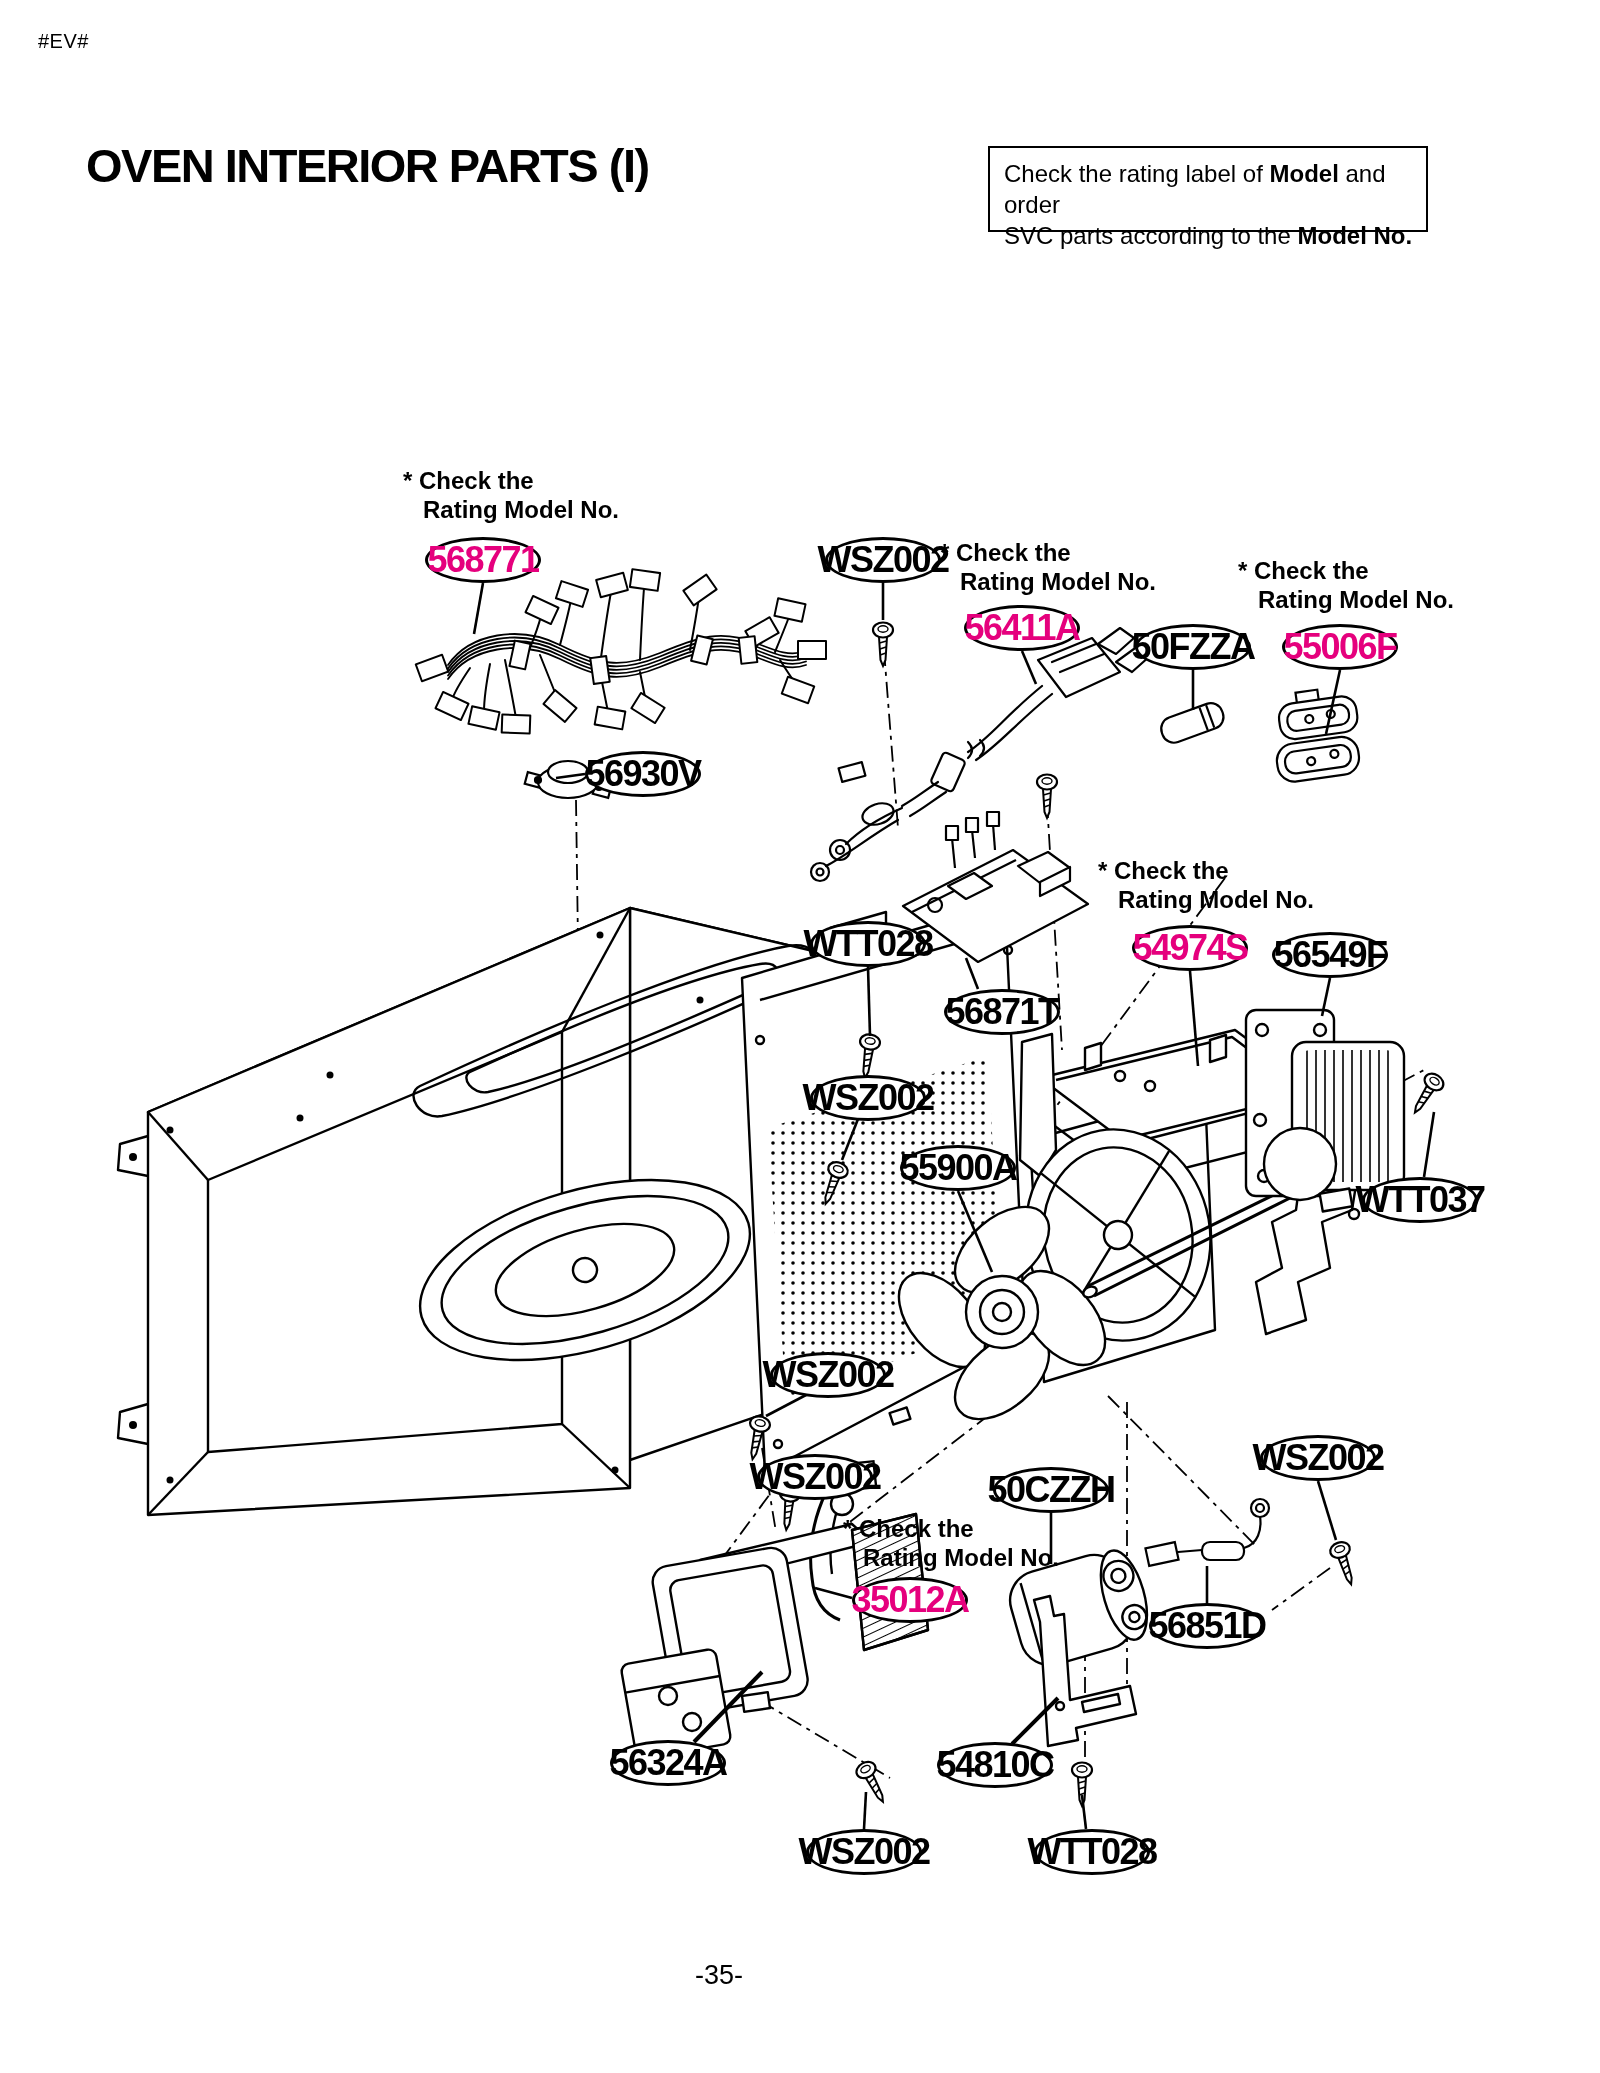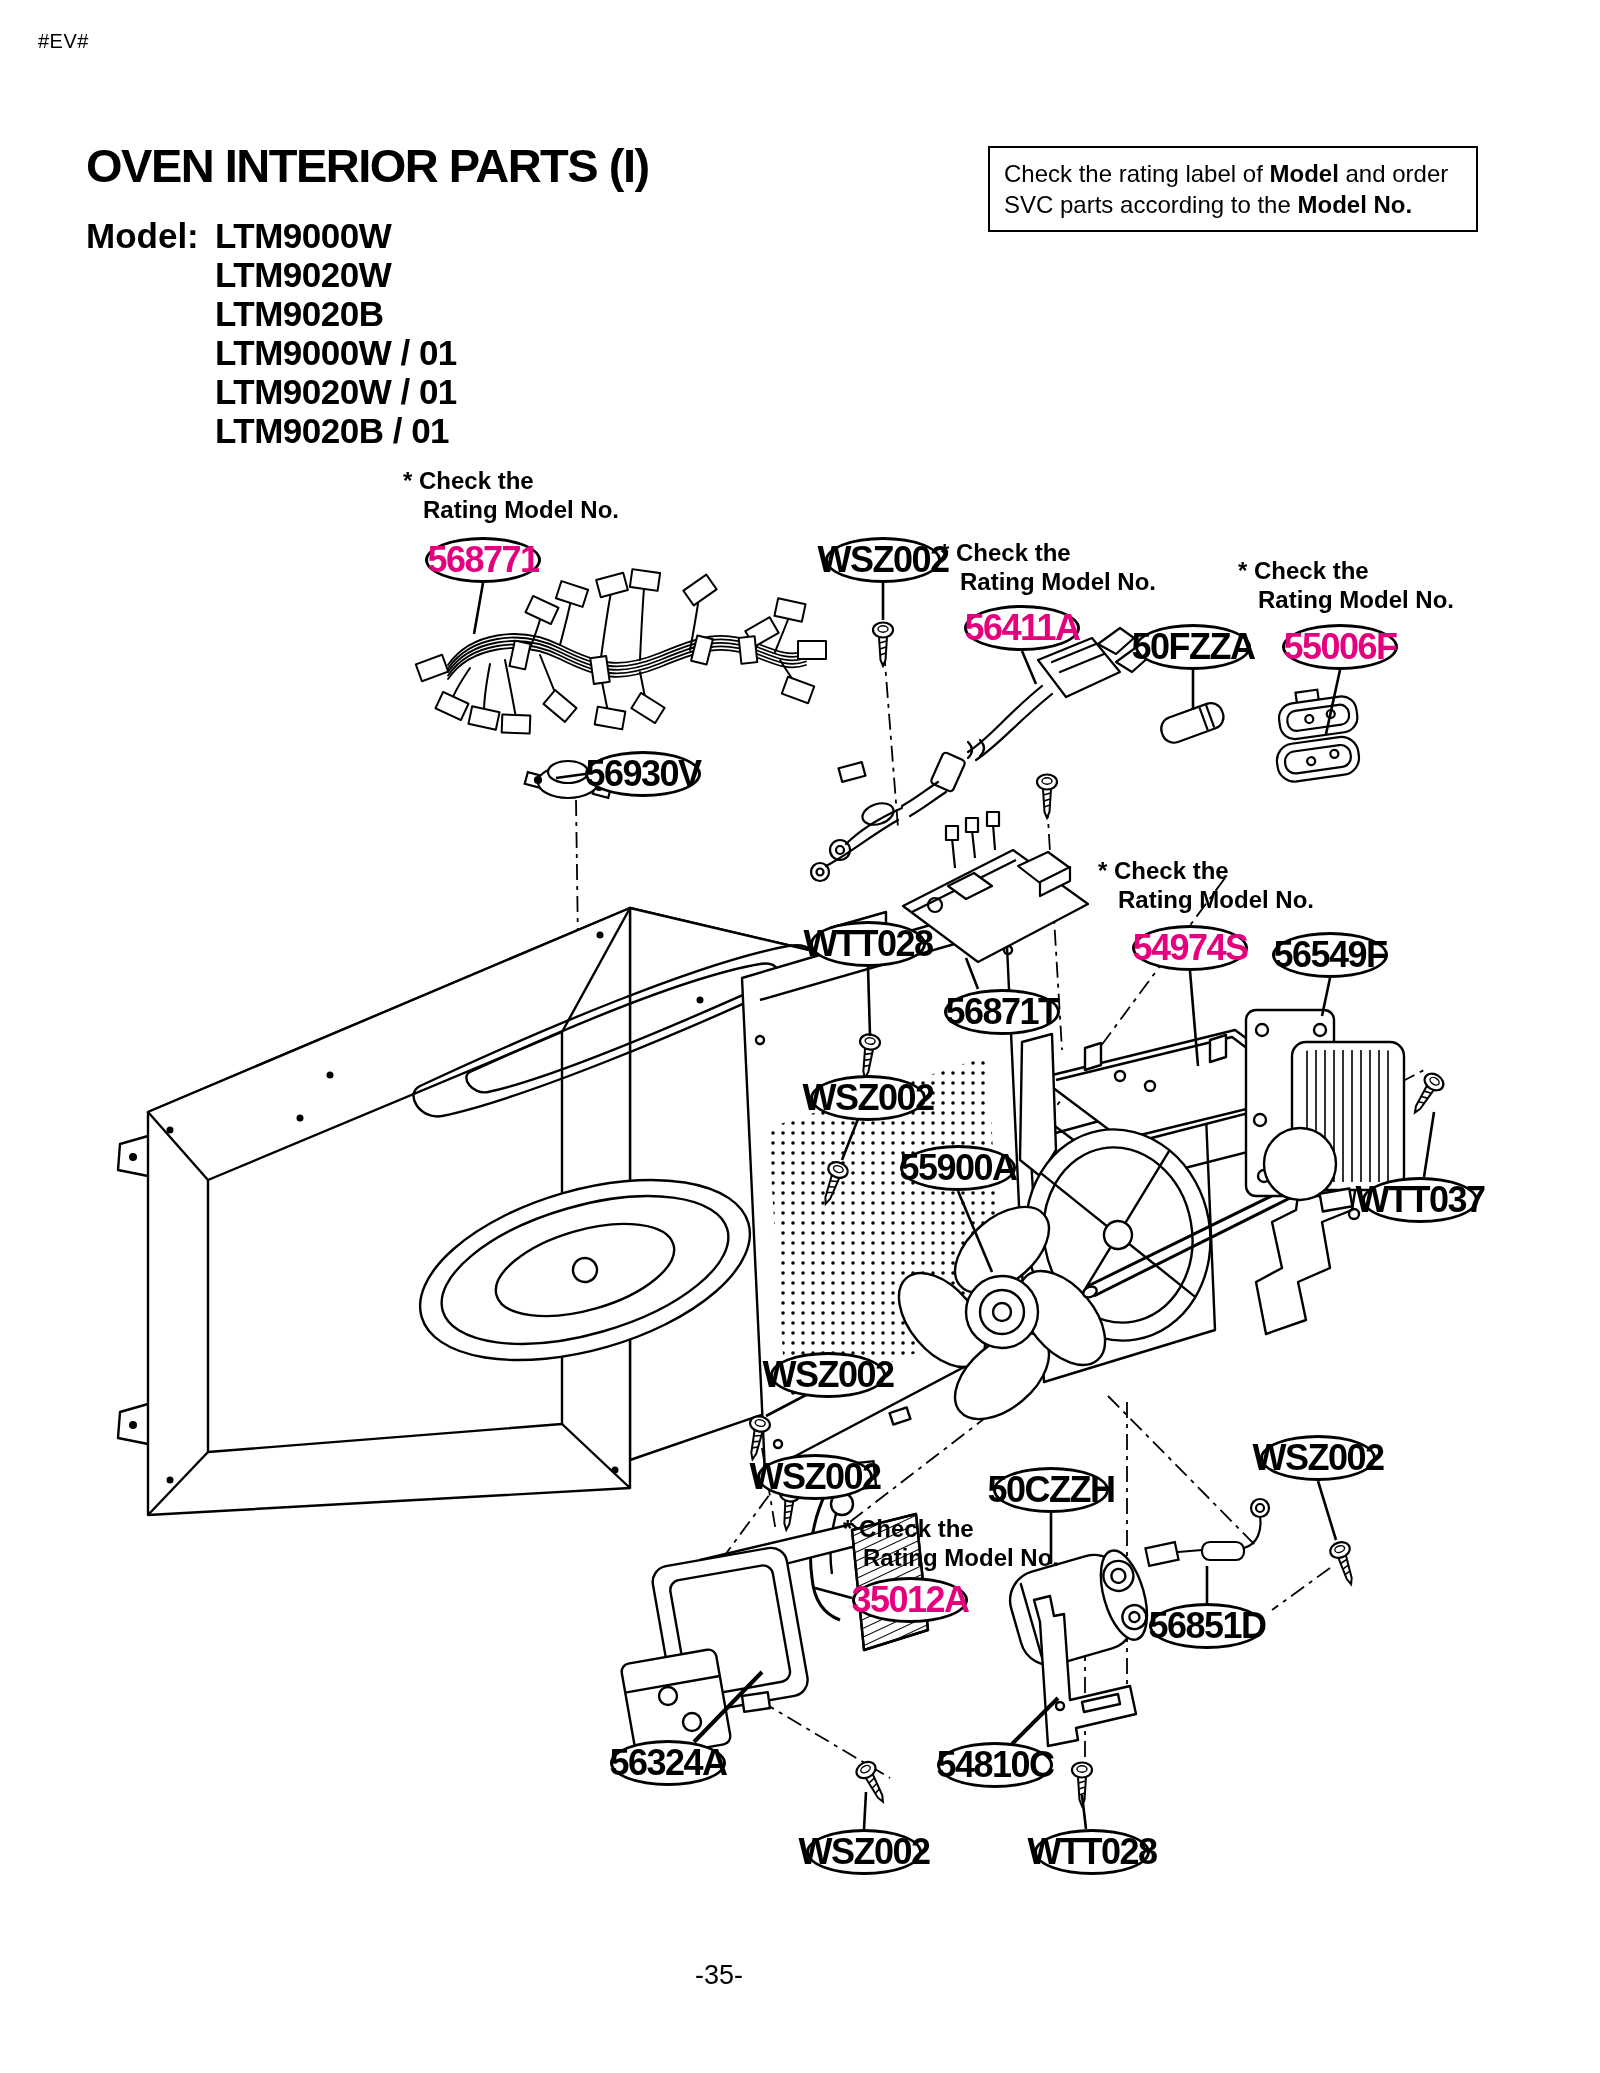--- a/index.html
+++ b/index.html
@@ -4,21 +4,21 @@
 <style>
   html,body{margin:0;padding:0;background:#fff;}
   body{width:1600px;height:2073px;position:relative;font-family:"Liberation Sans",sans-serif;color:#000;}
   .stage{position:absolute;left:0;top:0;width:1600px;height:2073px;overflow:hidden;background:#fff;}
   #diagram-svg{position:absolute;left:0;top:0;z-index:1;}
   .corner-mark{position:absolute;left:38px;top:30px;font-size:20px;letter-spacing:0.5px;z-index:3;}
   .page-title{position:absolute;left:86px;top:138px;font-size:47px;font-weight:bold;letter-spacing:-1.5px;white-space:nowrap;z-index:3;}
   .models-block{position:absolute;left:86px;top:216px;display:flex;align-items:flex-start;font-size:35px;font-weight:bold;z-index:3;}
   .model-heading{width:129px;line-height:39px;}
   .model-list .model-line{line-height:39px;letter-spacing:-0.5px;}
-  .note-box{position:absolute;left:988px;top:146px;width:490px;height:86px;border:2.5px solid #000;box-sizing:border-box;padding:10px 0 0 14px;font-size:24px;line-height:31px;z-index:3;}
+  .note-box{position:absolute;left:988px;top:146px;width:440px;height:86px;border:2.5px solid #000;box-sizing:border-box;padding:10px 0 0 14px;font-size:24px;line-height:31px;z-index:3;}
   .note-box b{font-weight:bold;}
   .part-label{position:absolute;width:116px;height:46px;border:3.5px solid #000;border-radius:50%;background:#fff;display:flex;align-items:center;justify-content:center;font-size:36px;font-weight:bold;letter-spacing:-1.5px;line-height:1;z-index:4;box-sizing:border-box;white-space:nowrap;}
   .part-label.hl{color:var(--hl,#e5007d);}
   .check-note{position:absolute;font-size:24px;font-weight:bold;line-height:29px;white-space:nowrap;z-index:3;}
   .check-note .cn2{margin-left:20px;}
   .page-number{position:absolute;left:695px;top:1960px;width:160px;text-align:left;font-size:27px;z-index:3;}
 </style>
 </head>
 <body>
 
@@ -359,31 +359,20 @@
         <line x1="694" y1="1742" x2="762" y2="1672" stroke="#000000" stroke-width="4"></line>
         <line x1="1012" y1="1744" x2="1058" y2="1698" stroke="#000000" stroke-width="4"></line>
         <line x1="864" y1="1829" x2="866" y2="1792" stroke="#000000" stroke-width="2.6"></line>
         <line x1="1086" y1="1829" x2="1082" y2="1795" stroke="#000000" stroke-width="2.6"></line>
       </g>
   </svg>
 
   <div class="corner-mark">#EV#</div>
   <div class="page-title">OVEN INTERIOR PARTS (I)</div>
 
-  <div class="models-block">
-    <div class="model-heading">Model:</div>
-    <div class="model-list">
-        <div class="model-line">LTM9000W</div>
-        <div class="model-line">LTM9020W</div>
-        <div class="model-line">LTM9020B</div>
-        <div class="model-line">LTM9000W / 01</div>
-        <div class="model-line">LTM9020W / 01</div>
-        <div class="model-line">LTM9020B / 01</div>
-      </div>
-  </div>
 
   <div class="note-box">
     <span>Check the rating label of </span><b>Model</b><span> and order</span><br>
     <span>SVC parts according to the </span><b>Model No.</b>
   </div>
 
   <div>
       <div class="part-label hl" style="left: 425px; top: 537px;">568771</div>
       <div class="part-label" style="left: 825px; top: 537px;">WSZ002</div>
       <div class="part-label hl" style="left: 964px; top: 605px;">56411A</div>

